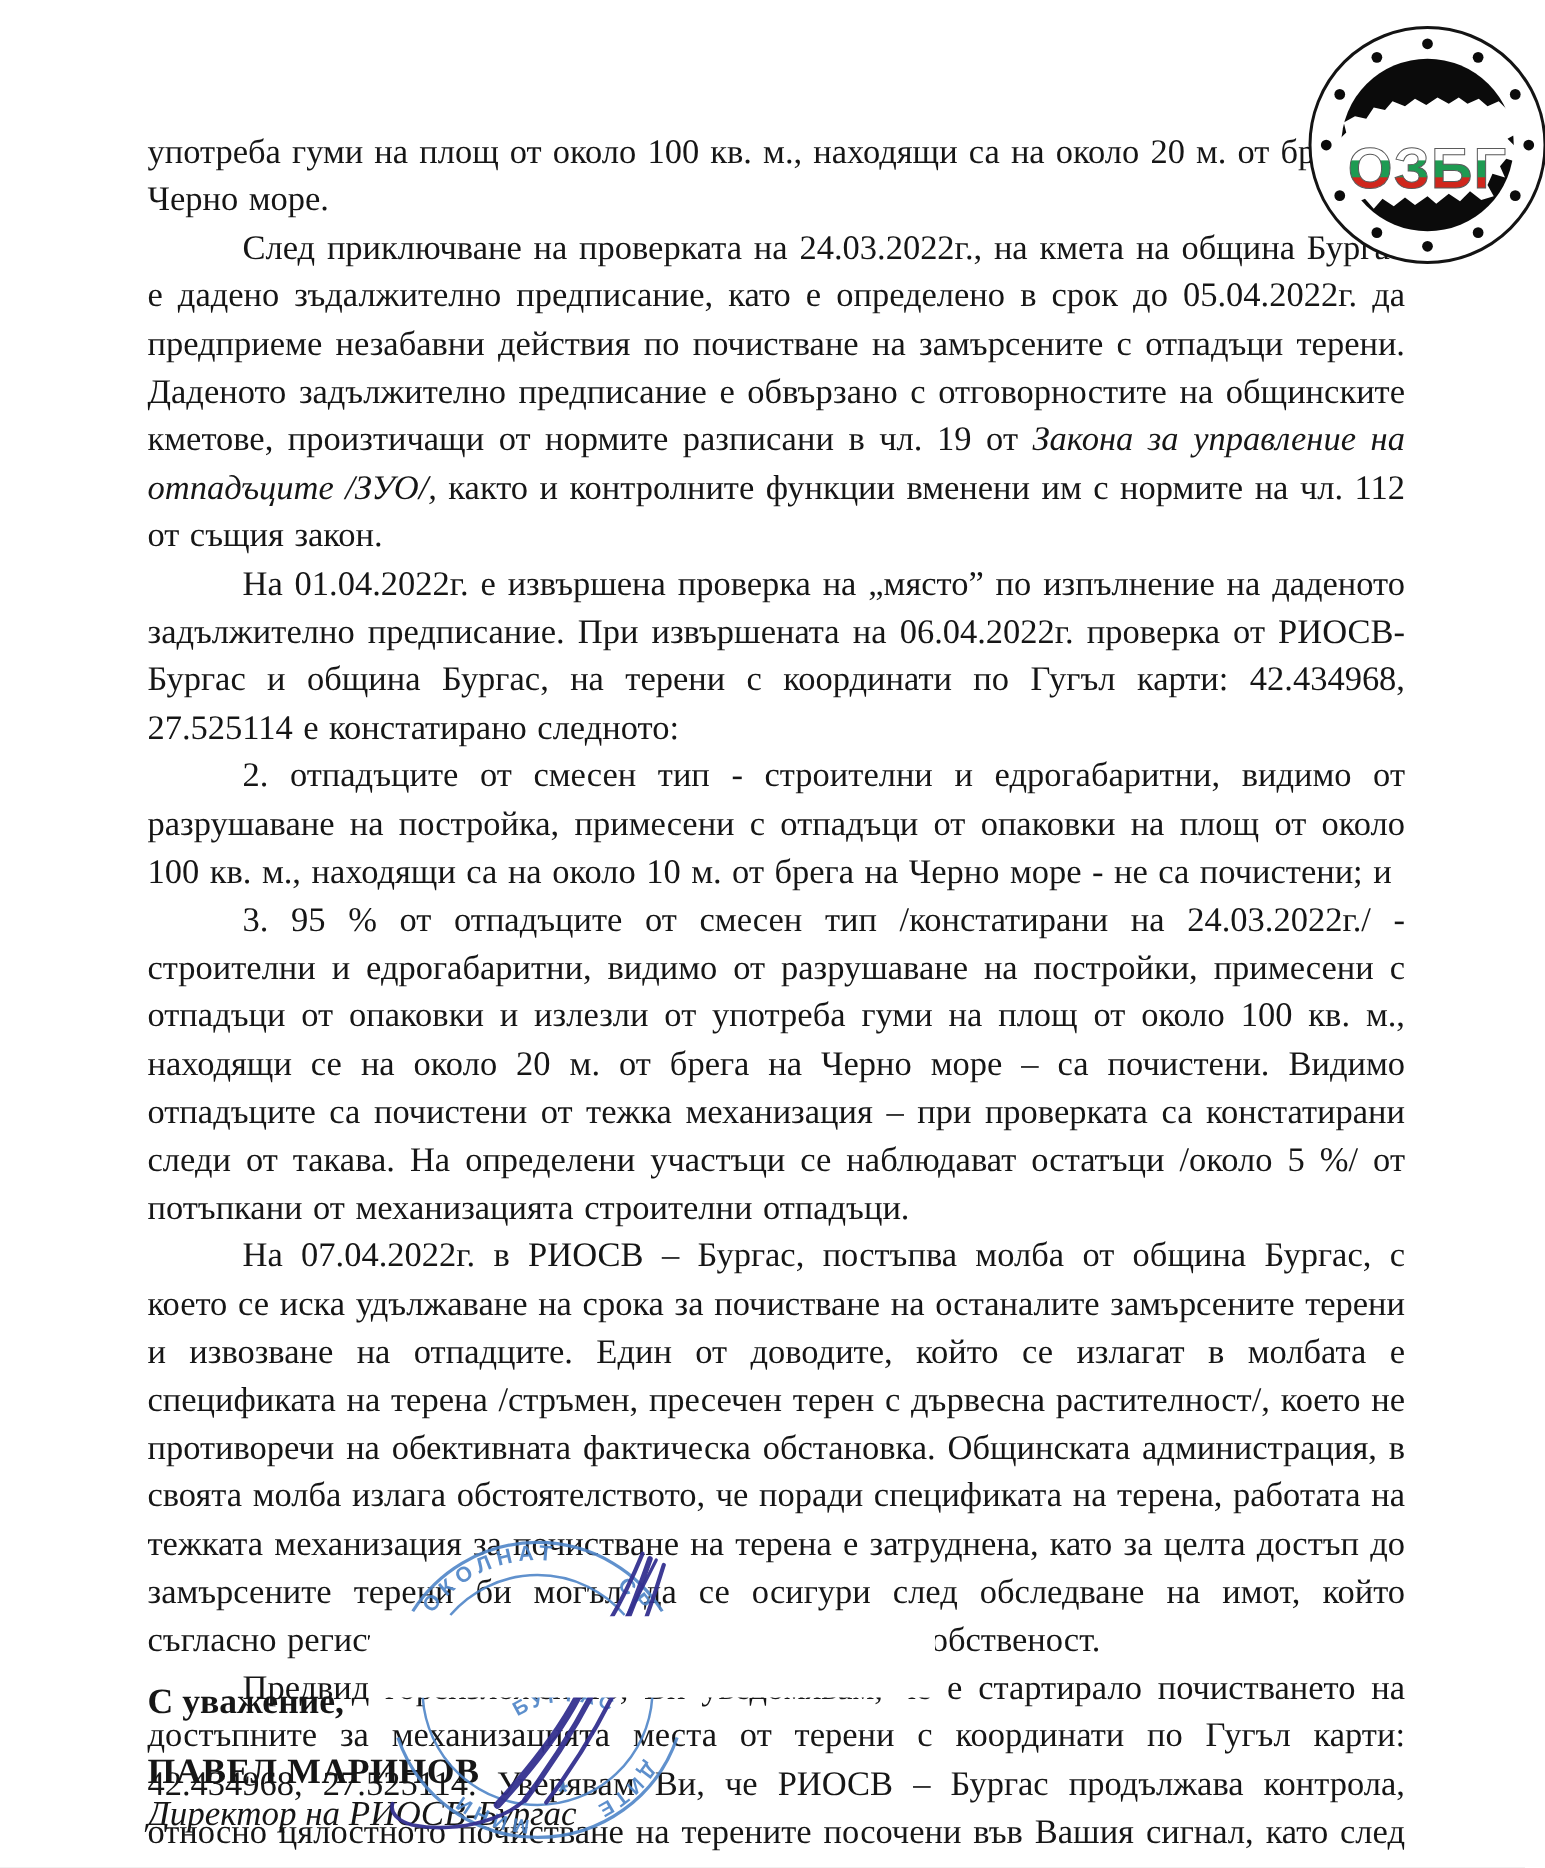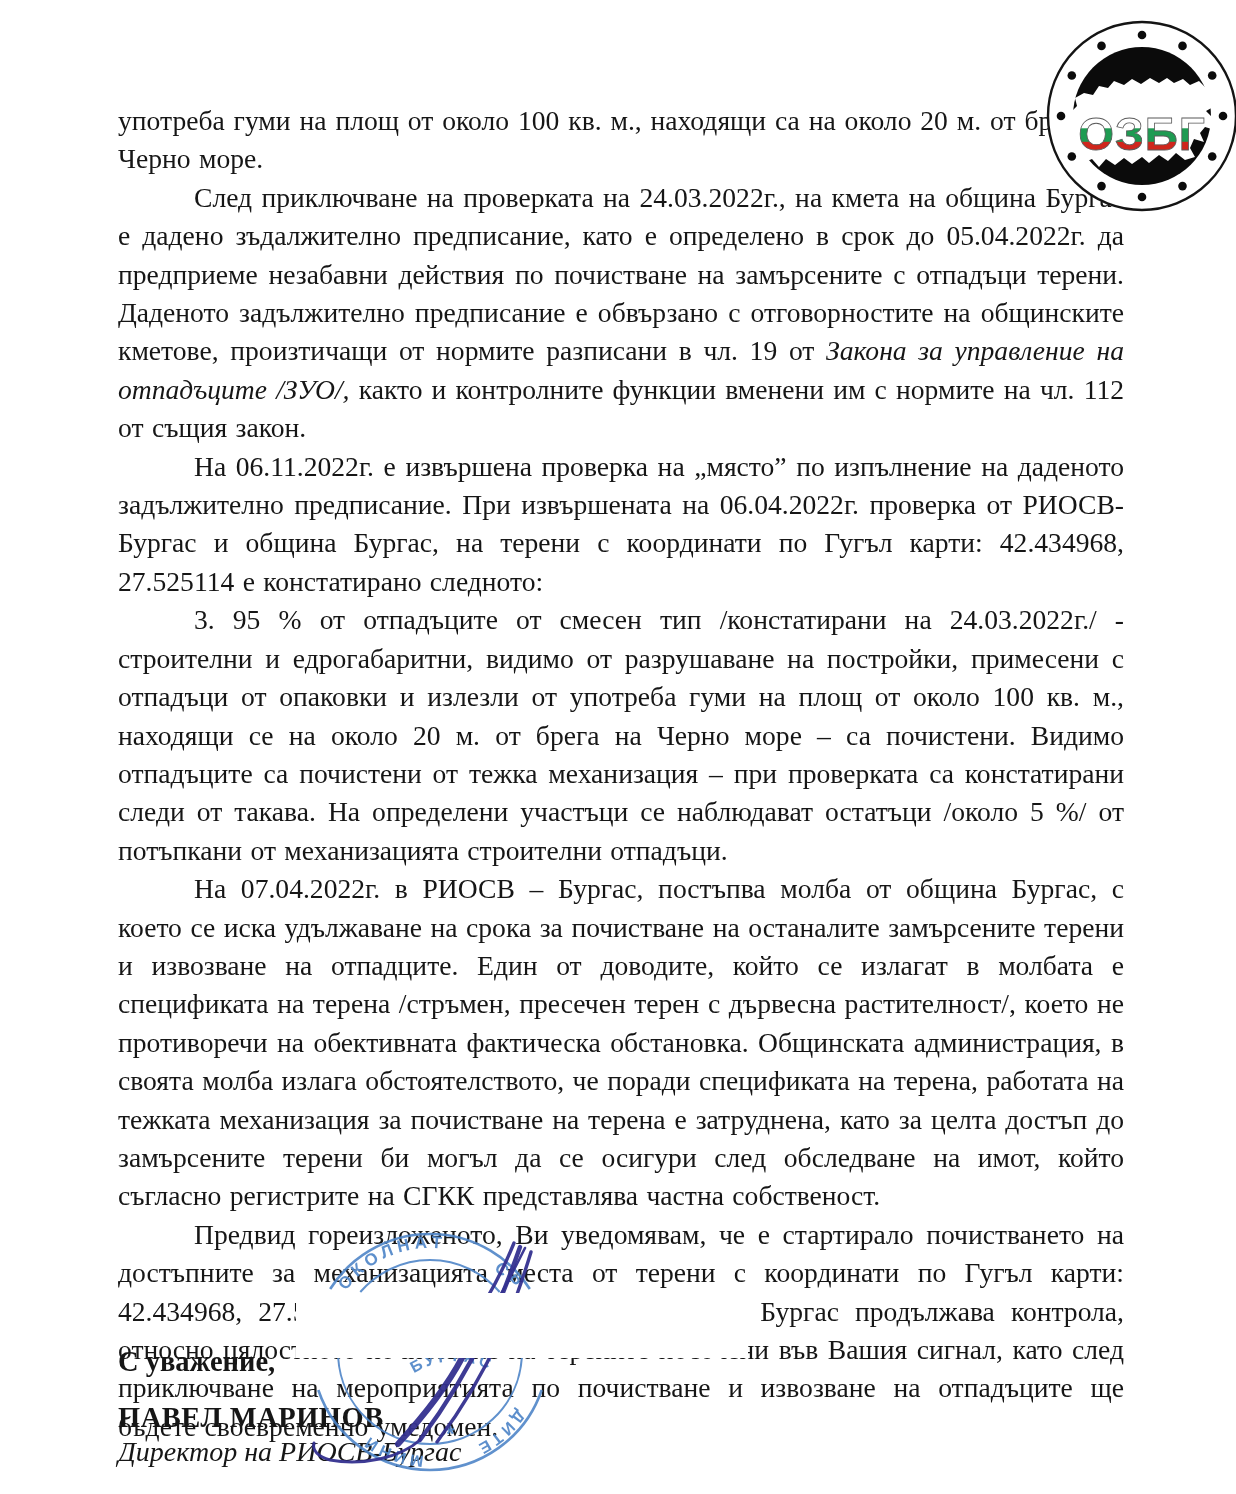--- a/index.html
+++ b/index.html
@@ -38,21 +38,22 @@
   .stamp-ring-text{font-family:"Liberation Sans", sans-serif;font-weight:bold;}
 </style>
 </head>
 <body>
 
 <div class="page">
 
   <div class="letter-body">
       <p class="para"><span>употреба гуми на площ от около 100 кв. м., находящи са на около 20 м. от брега на Черно море.</span></p>
       <p class="para indent"><span>След приключване на проверката на 24.03.2022г., на кмета на община Бургас е дадено зъдалжително предписание, като е определено в срок до 05.04.2022г. да предприеме незабавни действия по почистване на замърсените с отпадъци терени. Даденото задължително предписание е обвързано с отговорностите на общинските кметове, произтичащи от нормите разписани в чл. 19 от </span><span class="it">Закона за управление на отпадъците /ЗУО/,</span><span> както и контролните функции вменени им с нормите на чл. 112 от същия закон.</span></p>
-      <p class="para indent"><span>На 06.11.2022г. е извършена проверка на „място” по изпълнение на даденото задължително предписание. При извършената на 06.04.2022г. проверка от РИОСВ-Бургас и община Бургас, на терени с координати по Гугъл карти: 42.434968, 27.525114 е констатирано следното:</span></p>
+      <p class="para indent"><span>На 01.04.2022г. е извършена проверка на „място” по изпълнение на даденото задължително предписание. При извършената на 06.04.2022г. проверка от РИОСВ-Бургас и община Бургас, на терени с координати по Гугъл карти: 42.434968, 27.525114 е констатирано следното:</span></p>
+      <p class="para indent"><span>2. отпадъците от смесен тип - строителни и едрогабаритни, видимо от разрушаване на постройка, примесени с отпадъци от опаковки на площ от около 100 кв. м., находящи са на около 10 м. от брега на Черно море - не са почистени; и</span></p>
       <p class="para indent"><span>3. 95 % от отпадъците от смесен тип /констатирани на 24.03.2022г./ - строителни и едрогабаритни, видимо от разрушаване на постройки, примесени с отпадъци от опаковки и излезли от употреба гуми на площ от около 100 кв. м., находящи се на около 20 м. от брега на Черно море – са почистени. Видимо отпадъците са почистени от тежка механизация – при проверката са констатирани следи от такава. На определени участъци се наблюдават остатъци /около 5 %/ от потъпкани от механизацията строителни отпадъци.</span></p>
       <p class="para indent"><span>На 07.04.2022г. в РИОСВ – Бургас, постъпва молба от община Бургас, с което се иска удължаване на срока за почистване на останалите замърсените терени и извозване на отпадците. Един от доводите, който се излагат в молбата е спецификата на терена /стръмен, пресечен терен с дървесна растителност/, което не противоречи на обективната фактическа обстановка. Общинската администрация, в своята молба излага обстоятелството, че поради спецификата на терена, работата на тежката механизация за почистване на терена е затруднена, като за целта достъп до замърсените терени би могъл да се осигури след обследване на имот, който съгласно регистрите на СГКК представлява частна собственост.</span></p>
       <p class="para indent"><span>Предвид гореизложеното, Ви уведомявам, че е стартирало почистването на достъпните за механизацията места от терени с координати по Гугъл карти: 42.434968, 27.525114. Уверявам Ви, че РИОСВ – Бургас продължава контрола, относно цялостното почистване на  терените посочени във Вашия сигнал, като след приключване на мероприятията по почистване и извозване на отпадъците ще бъдете своевременно умедомен.</span></p>
     </div>
 
   <div class="closing-line salutation">С уважение,</div>
   <div class="closing-line signer-name">ПАВЕЛ МАРИНОВ</div>
   <div class="closing-line signer-title">Директор на РИОСВ-Бургас</div>
 
   <svg class="logo-svg" width="196" height="192" viewBox="0 0 196 192">

